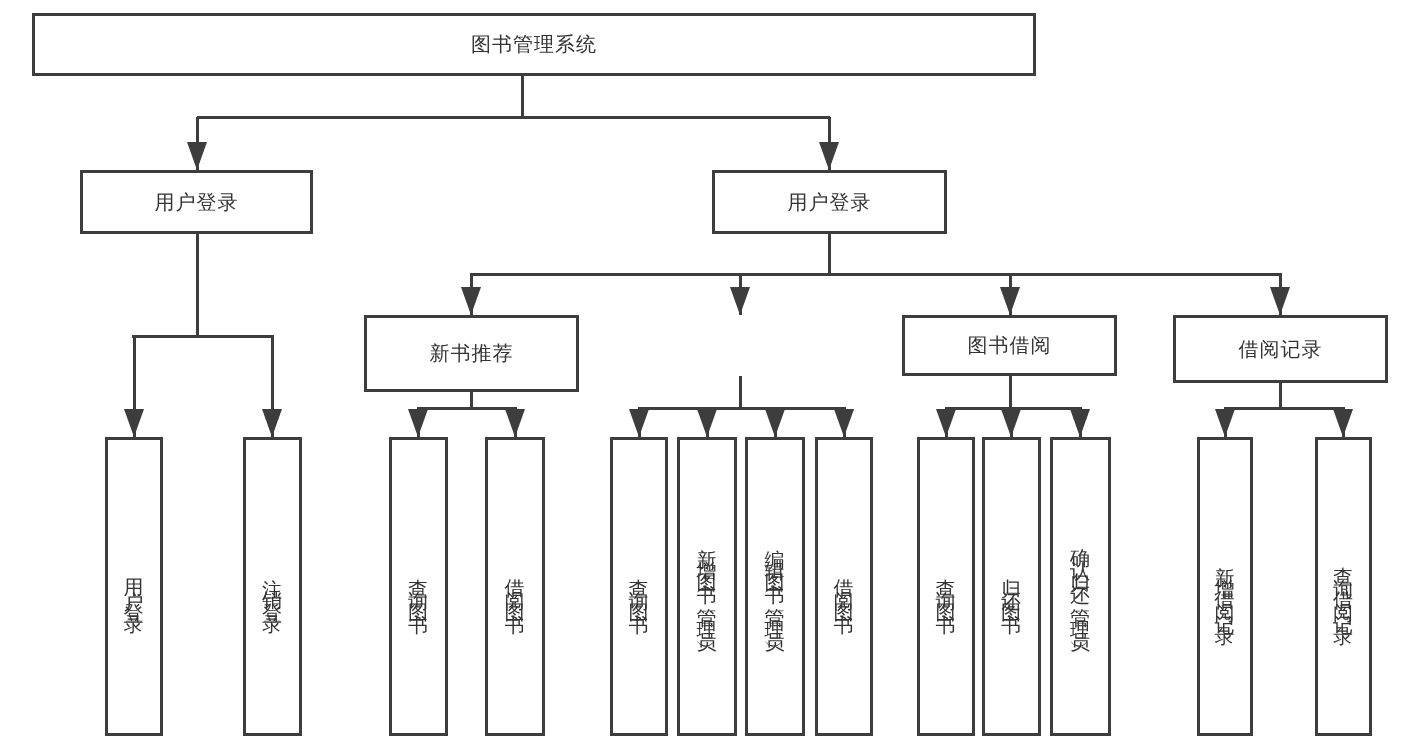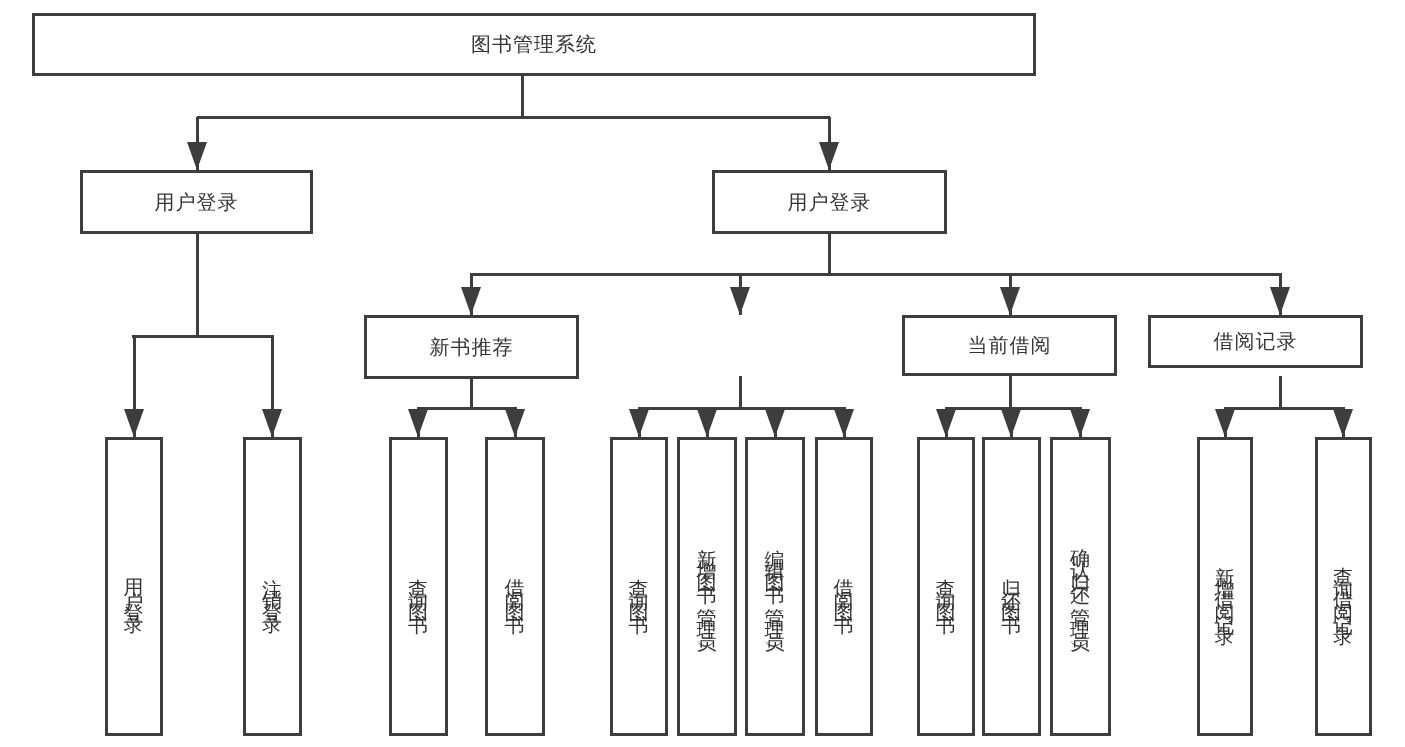--- a/index.html
+++ b/index.html
@@ -50,27 +50,27 @@
     <span class="lbl">图书管理系统</span>
   </div>
 
   <div class="hbox" style="left:80px;top:170px;width:233px;height:64px">
     <span class="lbl">用户登录</span>
   </div>
   <div class="hbox" style="left:712px;top:170px;width:235px;height:64px">
     <span class="lbl">用户登录</span>
   </div>
 
-  <div class="hbox" style="left:364px;top:315px;width:215px;height:64px">
+  <div class="hbox" style="left:364px;top:315px;width:215px;height:77px">
     <span class="lbl">新书推荐</span>
   </div>
   <div class="hbox" style="left:902px;top:315px;width:215px;height:61px">
-    <span class="lbl">当前借阅</span>
+    <span class="lbl">图书借阅</span>
   </div>
-  <div class="hbox" style="left:1148px;top:315px;width:215px;height:53px">
+  <div class="hbox" style="left:1173px;top:315px;width:215px;height:68px">
     <span class="lbl">借阅记录</span>
   </div>
 
   <div class="vbox" style="left:105px;width:58px">
     <span class="vlbl">用户登录</span>
   </div>
   <div class="vbox" style="left:243px;width:59px">
     <span class="vlbl">注销登录</span>
   </div>
 

